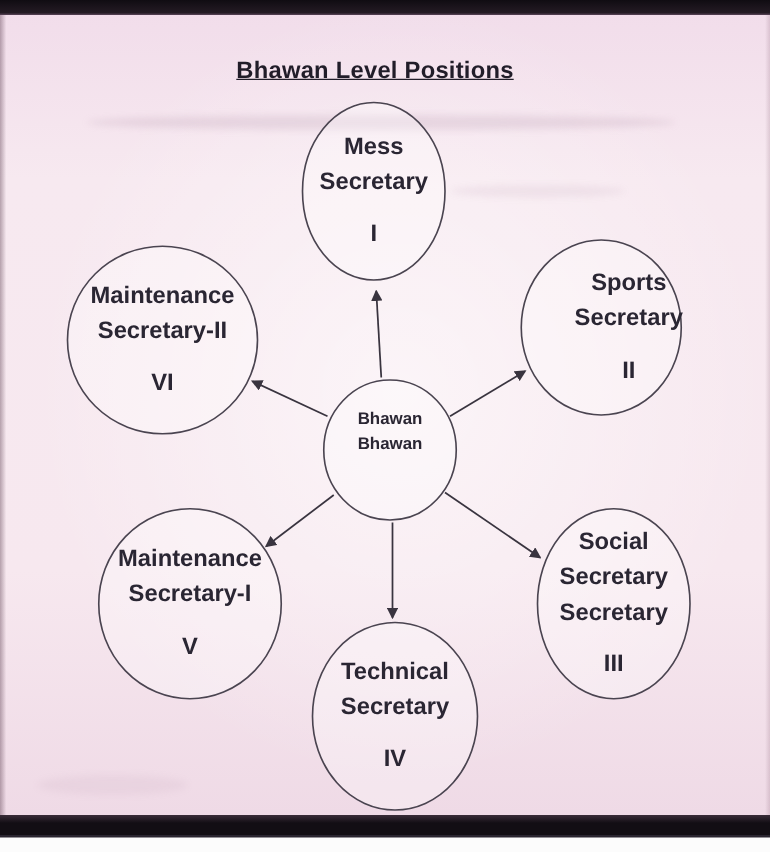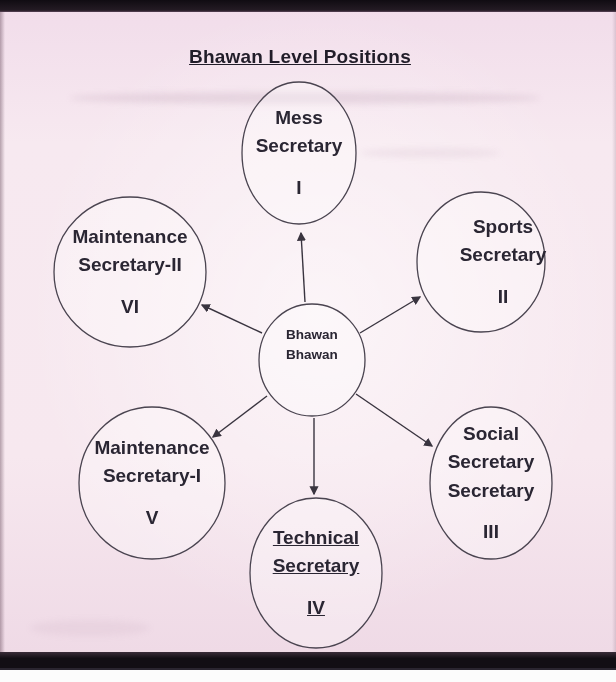--- a/index.html
+++ b/index.html
@@ -163,21 +163,21 @@
     <span class="numeral">II</span>
   </div>
 
   <div class="node" style="left:430px; top:407px; width:122px; height:152px;">
     <span>Social</span>
     <span>Secretary</span>
     <span>Secretary</span>
     <span class="numeral">III</span>
   </div>
 
-  <div class="node" style="left:250px; top:498px; width:132px; height:150px;text-decoration:underline;">
+  <div class="node" style="left:250px; top:498px; width:132px; height:150px;">
     <span>Technical</span>
     <span>Secretary</span>
     <span class="numeral">IV</span>
   </div>
 
   <div class="node" style="left:79px; top:407px; width:146px; height:152px;">
     <span>Maintenance</span>
     <span>Secretary-I</span>
     <span class="numeral">V</span>
   </div>

